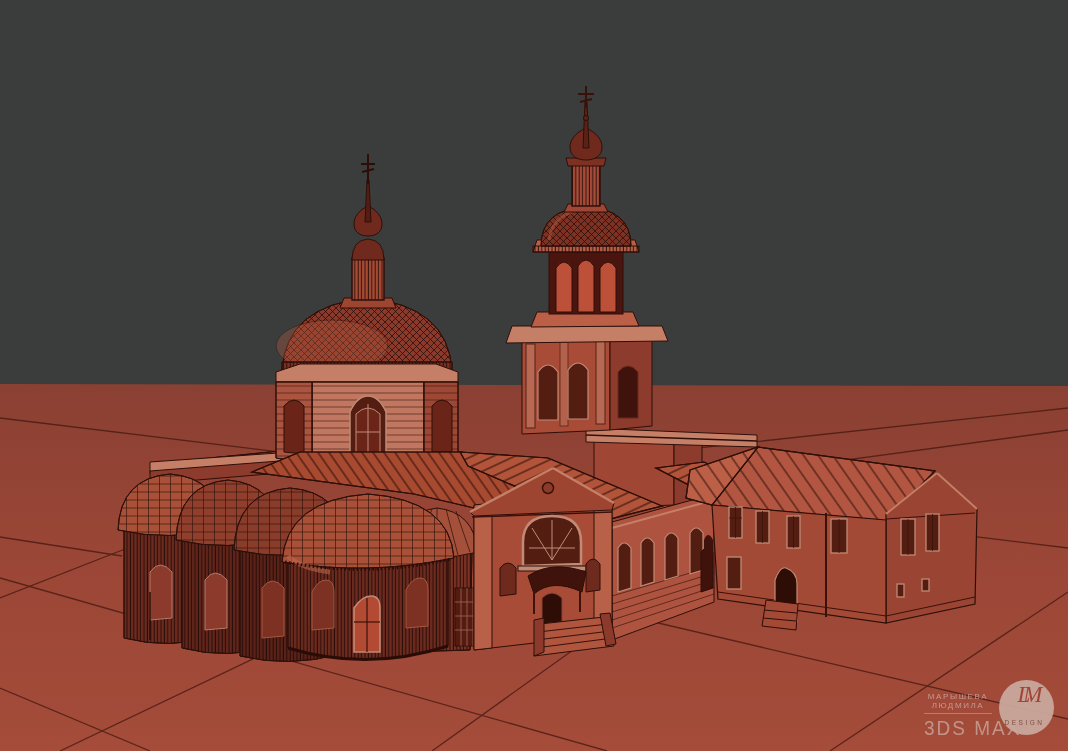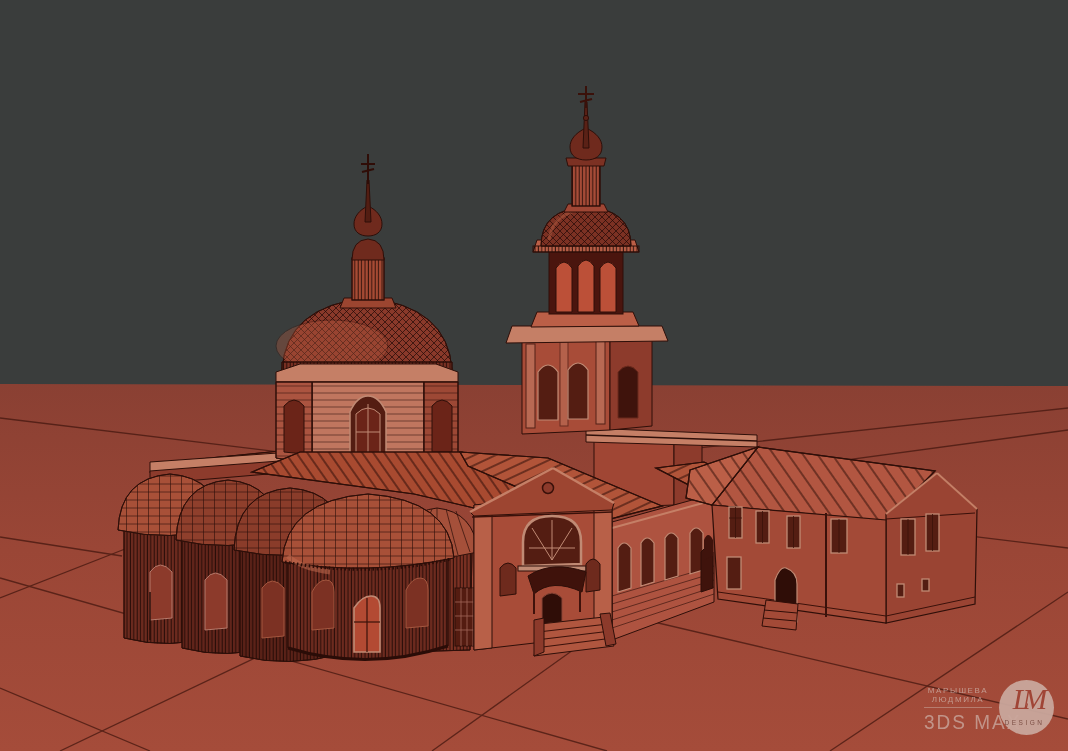--- a/index.html
+++ b/index.html
@@ -9,29 +9,29 @@
     --roof:#a84a30; --roof-light:#b15439; --roof-top:#bb5f47;
     --window-dark:#541d12; --window-glow:#bc5038; --frame-light:#c08a74;
     --dome-dark:#7c3123; --apse-dark:#6e2b1f; --cap:#a85038; --cap-light:#c06a4f;
     --cornice:#c57f66; --wm:#c9a79d; --wm-dark:#9c3b2c; --wm-caption:#7d4f45;
   }
   html,body{margin:0;padding:0;background:#222;}
   .canvas{position:relative;width:1068px;height:751px;overflow:hidden;background:var(--bg);
           font-family:"Liberation Sans", sans-serif;}
   svg{position:absolute;left:0;top:0;}
   .watermark{position:absolute;left:898px;top:682px;width:170px;height:66px;color:var(--wm);}
-  .wm-text{position:absolute;left:26px;top:4px;width:68px;text-align:center;}
+  .wm-text{position:absolute;left:26px;top:10px;width:68px;text-align:center;}
   .wm-name{font-size:8px;letter-spacing:1.6px;line-height:9px;opacity:.85;white-space:nowrap;}
   .wm-rule{border:none;border-top:1px solid rgba(201,167,157,.55);margin:3px 0 2px 0;}
   .wm-soft{font-size:19px;letter-spacing:2px;font-weight:400;opacity:.8;white-space:nowrap;
            transform:scaleY(1.1);transform-origin:top;}
   .wm-logo{position:absolute;left:101px;top:-2px;width:55px;height:55px;border-radius:50%;
            background:rgba(201,166,156,.95);}
   .wm-mono{position:absolute;left:0;right:0;top:2px;text-align:center;
-           font-family:"Liberation Serif", serif;font-style:italic;font-size:30px;
+           font-family:"Liberation Serif", serif;font-style:italic;font-size:23px;
            color:var(--wm-dark);letter-spacing:-7px;opacity:.9;}
   .wm-cap{position:absolute;left:0;right:4px;bottom:9px;text-align:center;font-size:6.5px;
           letter-spacing:2.5px;color:var(--wm-caption);}
 </style>
 </head>
 <body>
 
 <div class="canvas">
 <svg width="1068" height="751" viewBox="0 0 1068 751">
   <defs>

